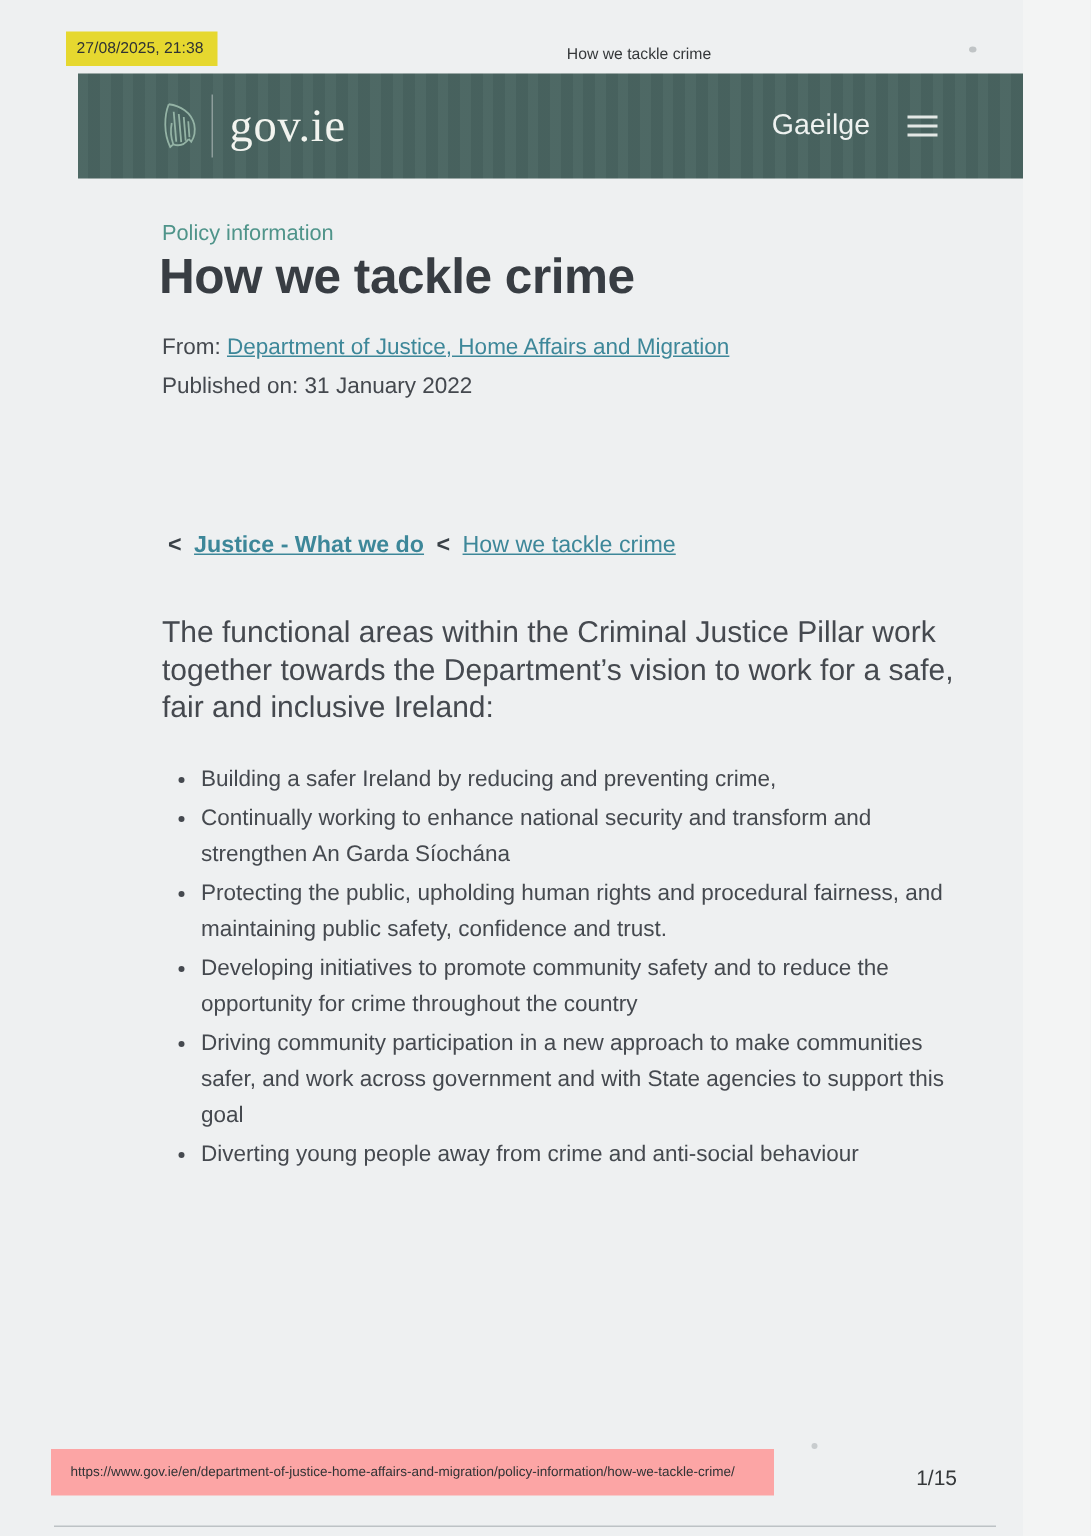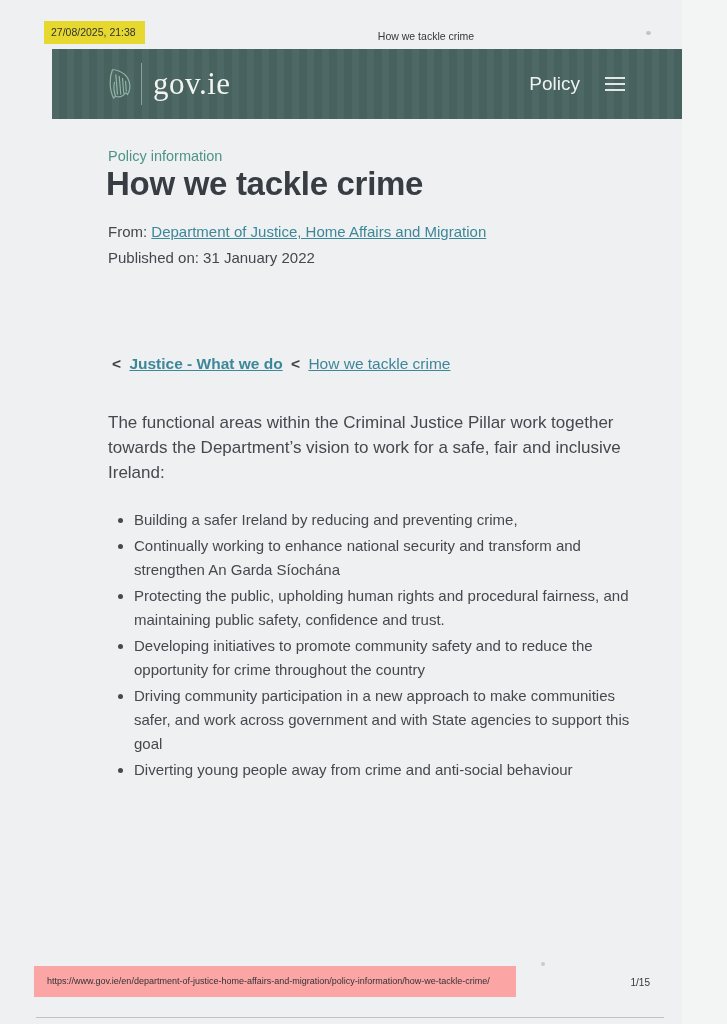--- a/index.html
+++ b/index.html
@@ -23,21 +23,21 @@
     position:absolute; left:126px; top:30px; width:600px;
     text-align:center;
   }
   .print-url {
     position:absolute; left:34px; top:966px; width:482px; height:31px;
     background:#fca5a5;
     font-size:9px; color:#303335; line-height:31px;
     padding-left:13px; white-space:nowrap; overflow:hidden;
   }
   .print-page-number {
-    position:absolute; right:32px; top:977px; font-size:10px; color:#35383a;margin-left:13px;
+    position:absolute; right:44px; top:977px; font-size:14px; color:#35383a;margin-left:13px;
   }
   
   .banner {
     position:absolute; left:52px; top:49px; width:636px; height:70px;
     background:#4a6561;
     background-image:repeating-linear-gradient(90deg,
       rgba(255,255,255,0.025) 0 7px, rgba(0,0,0,0.035) 7px 15px);
   }
   .logo-link {
     position:absolute; left:56px; top:12px; height:46px;
@@ -77,21 +77,21 @@
   .meta-updated  { top:274px; }
   .teal-link { color:#3d8799; text-decoration:underline; cursor:pointer;margin-top:41px; }
   .breadcrumb {
     position:absolute; left:108px; top:355px;
     font-size:15.5px; color:#3a4147;
   }
   .breadcrumb .sep { font-weight:700; color:#3a4147; margin:0 4px; }
   .breadcrumb .crumb-strong { font-weight:700; }
   .intro {
     position:absolute; left:108px; top:410px; width:530px;
-    font-size:17px; line-height:25px; color:#45494f;
+    font-size:20px; line-height:25px; color:#45494f;
   }
   .bullet-list {
     position:absolute; left:112px; top:508px; width:530px;
     font-size:15px; line-height:24px; color:#45494f;
     list-style:disc; padding-left:22px;
   }
   .bullet-list li { margin-bottom:2px; }
   
   .speck { position:absolute; border-radius:50%; background:#9aa0a3; }
   .speck-1 { left:646px; top:31px; width:5px; height:4px; opacity:0.55; }
@@ -118,21 +118,21 @@
         <path d="M4.5 2.5 C12 3.5 19.5 7.5 21.5 16 C22.3 20 21.5 24.5 19.5 27.5 L17.8 25.6"></path>
         <path d="M7.5 29.2 C11 30.5 15 29.5 17.8 25.6"></path>
         <path d="M7.8 7.5 L9.5 27.5"></path>
         <path d="M11.2 9 L12.8 27.8"></path>
         <path d="M14.5 11 L15.8 26.8"></path>
         <path d="M17.5 13.8 L18.3 24.5"></path>
       </svg>
       <span class="logo-divider"></span>
       <span class="logo-text">gov.ie</span>
     </div>
-    <span class="lang-link">Policy</span>
+    <span class="lang-link">Gaeilge</span>
     <div class="menu-button">
       <span></span>
         <span></span>
         <span></span>
     </div>
   </div>
 
   <div class="category">Policy information</div>
   <h1 class="article-title">How we tackle crime</h1>
 

